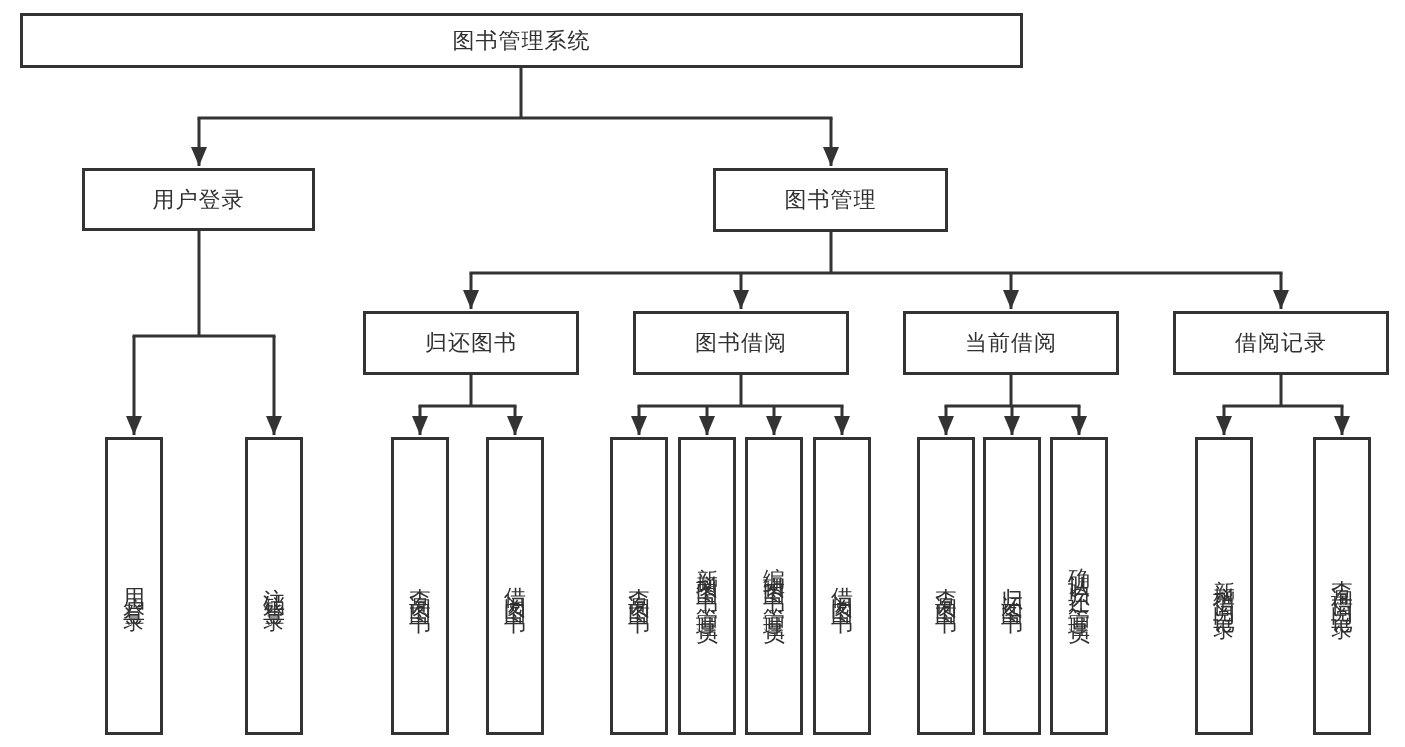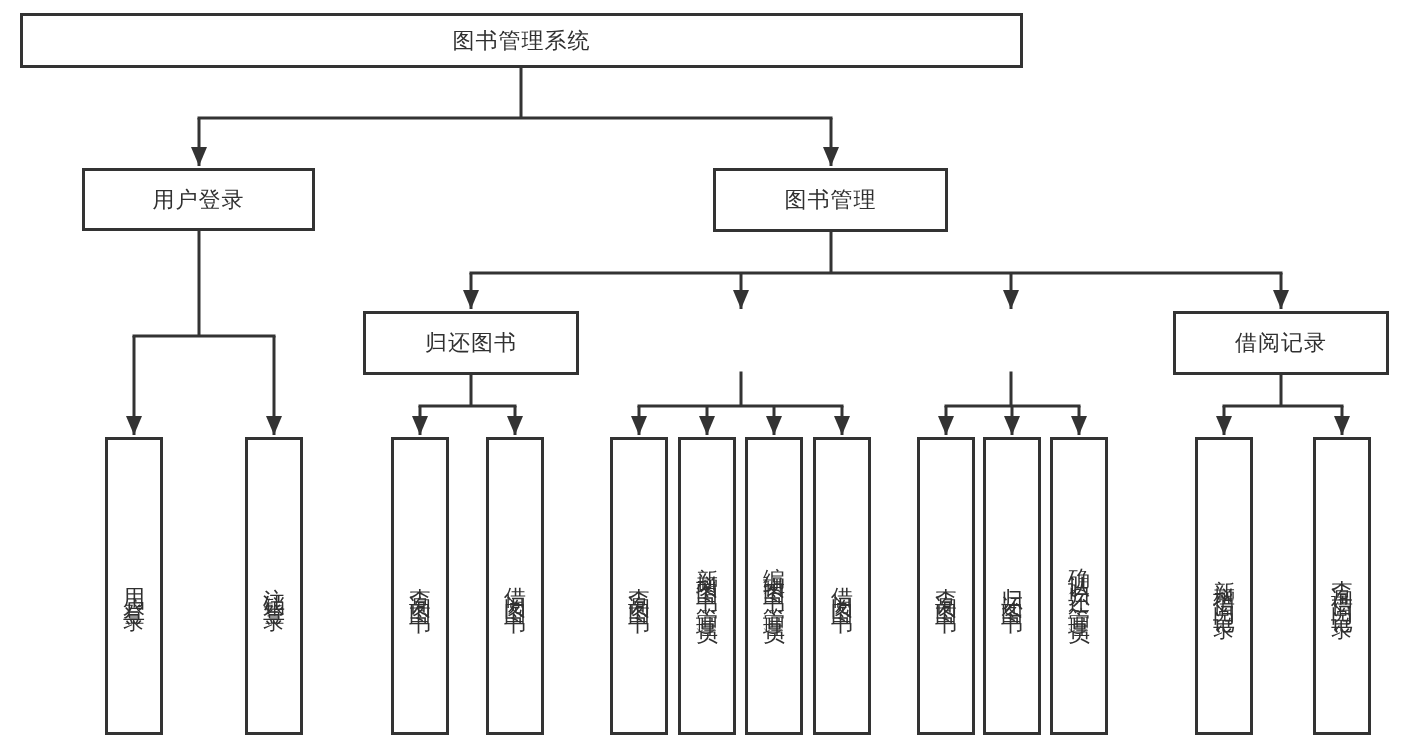--- a/index.html
+++ b/index.html
@@ -148,20 +148,26 @@
   <div class="node h-node n-l2-0">
     <span>用户登录</span>
   </div>
   <div class="node h-node n-l2-1">
     <span>图书管理</span>
   </div>
 
   <div class="node h-node n-l3-0">
     <span>归还图书</span>
   </div>
+  <div class="node h-node n-l3-1">
+    <span>图书借阅</span>
+  </div>
+  <div class="node h-node n-l3-2">
+    <span>当前借阅</span>
+  </div>
   <div class="node h-node n-l3-3">
     <span>借阅记录</span>
   </div>
 
   <div class="node v-node leaf n-l4-0">
     <span>用户登录</span>
   </div>
   <div class="node v-node leaf n-l4-1">
     <span>注销登录</span>
   </div>

